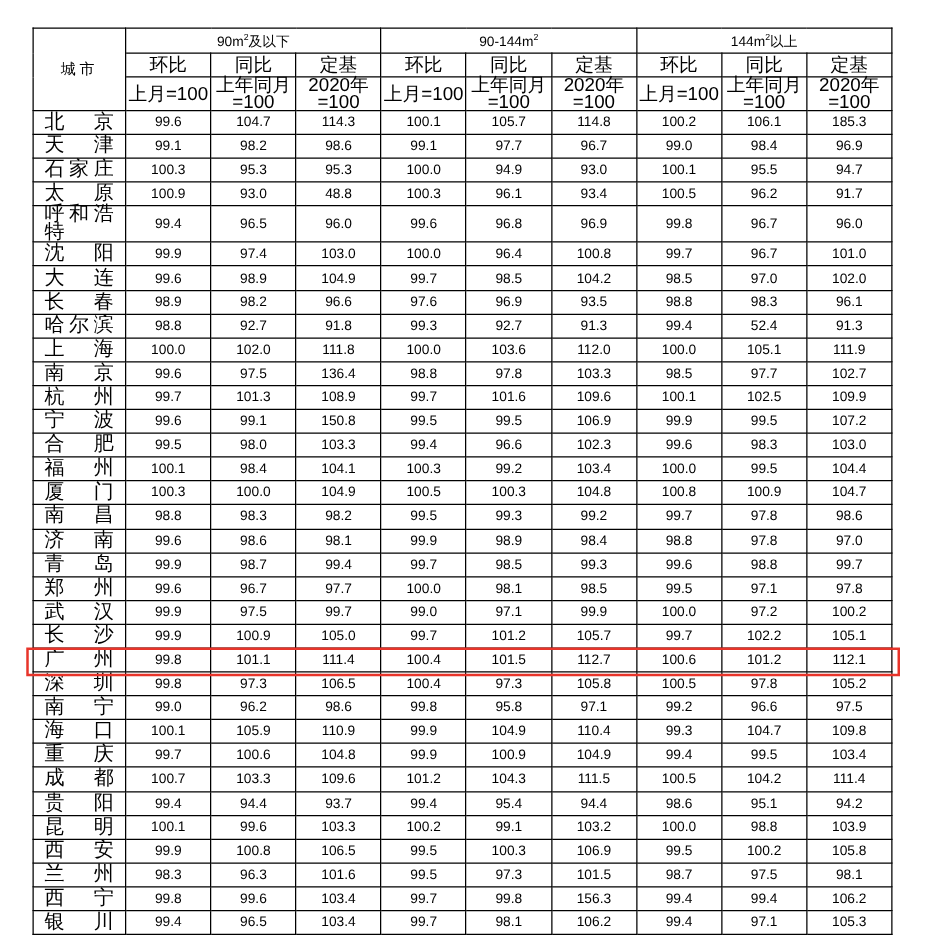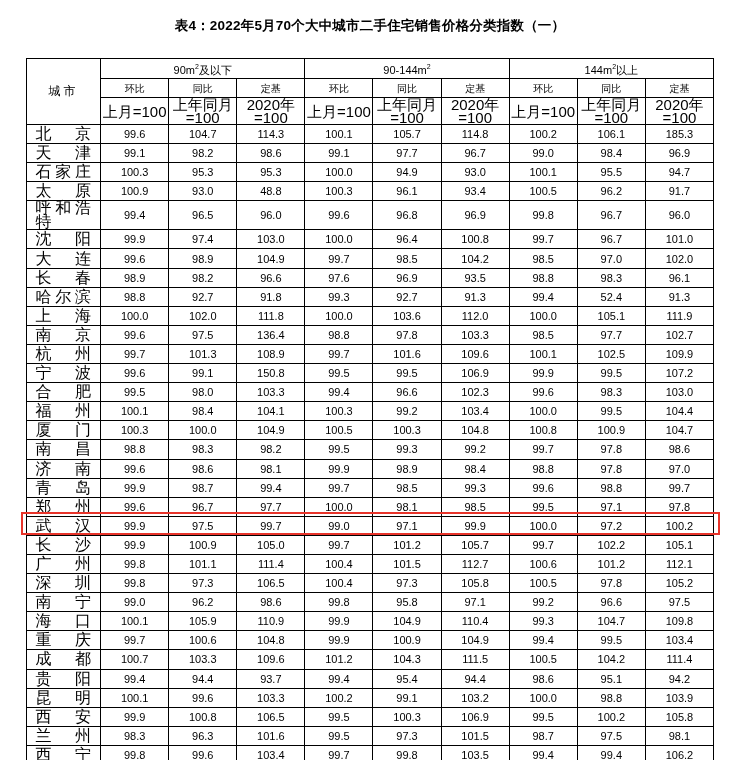--- a/index.html
+++ b/index.html
@@ -61,21 +61,21 @@
   }
   thead th.city-head {
     font-size: 12px;
     letter-spacing: 3px;
     font-weight: normal;
   }
   thead th.group {
     font-size: 11px;
   }
   thead th.sub {
-    font-size: 10px;
+    font-size: 15px;
     height: 18px;
   }
   thead th.base {
     font-size: 15px;
     height: 18px;
   }
   tbody td {
     height: 18.1px;
     font-size: 11px;
     line-height: 14px;
@@ -101,21 +101,20 @@
   }
   .col-city { width: 74px; }
   .col-num { width: 68px; }
   sup { font-size: 7px; vertical-align: super; }
 </style>
 </head>
 <body>
 
 <div class="page">
 
-  <div class="title">表4：2022年5月70个大中城市二手住宅销售价格分类指数（一）</div>
 
   <div class="table-wrap">
     <table class="idx">
       <colgroup>
         <col class="col-city">
         <col class="col-num">
           <col class="col-num">
           <col class="col-num">
         <col class="col-num">
           <col class="col-num">
@@ -545,21 +544,21 @@
             <td>97.5</td>
             <td>98.1</td>
           </tr>
           <tr>
             <td class="city"><span class="cname">西 宁</span></td>
             <td>99.8</td>
             <td>99.6</td>
             <td>103.4</td>
             <td>99.7</td>
             <td>99.8</td>
-            <td>103.5</td>
+            <td>156.3</td>
             <td>99.4</td>
             <td>99.4</td>
             <td>106.2</td>
           </tr>
           <tr>
             <td class="city"><span class="cname">银 川</span></td>
             <td>99.4</td>
             <td>96.5</td>
             <td>103.4</td>
             <td>99.7</td>

